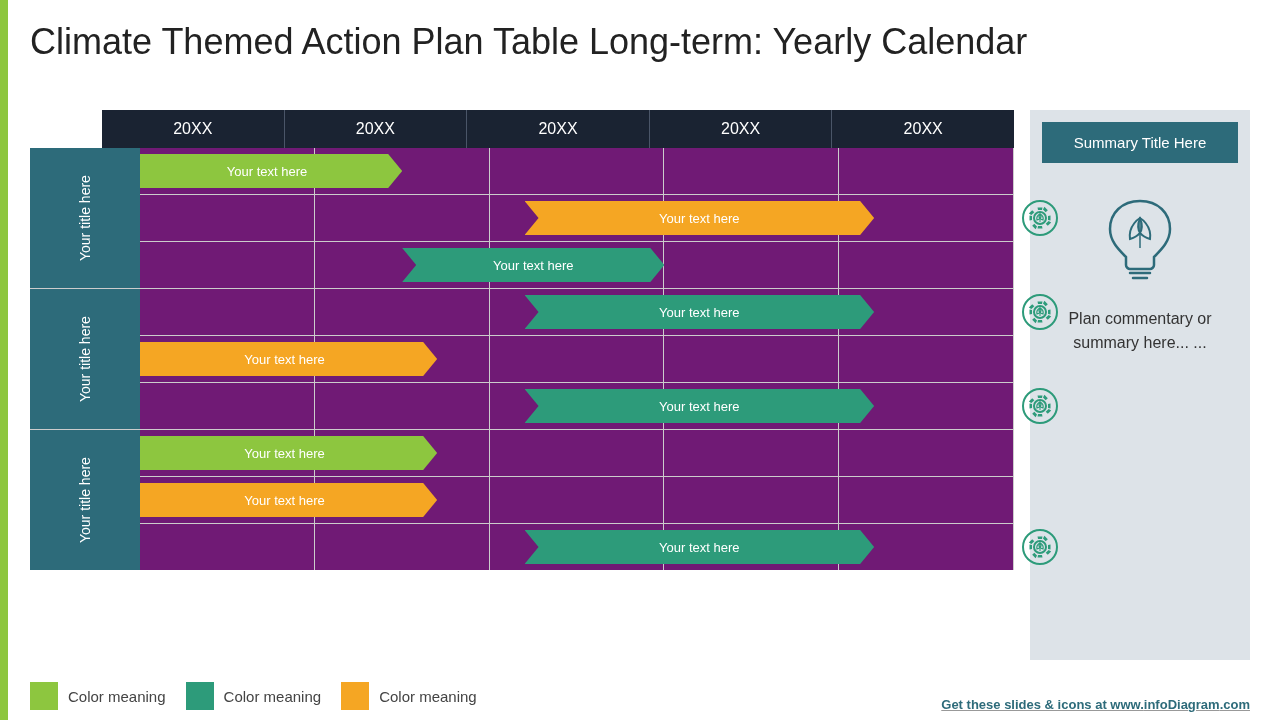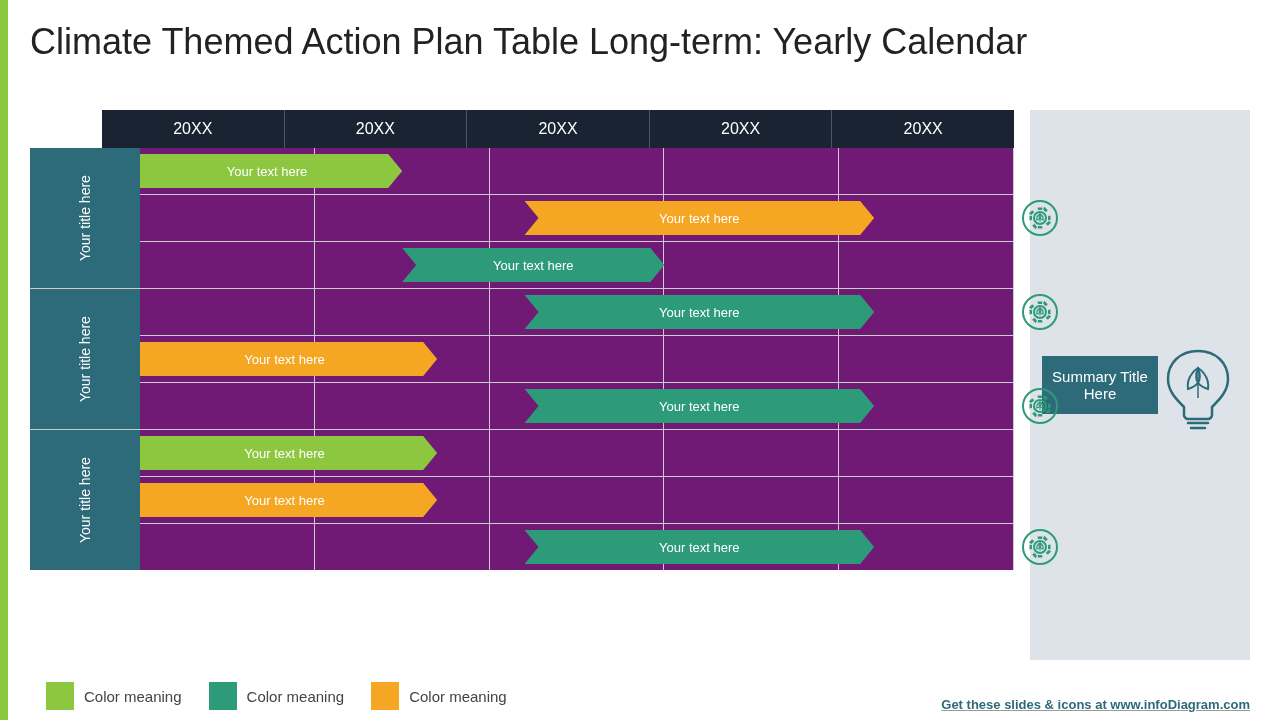--- a/index.html
+++ b/index.html
@@ -154,20 +154,21 @@
     .arrow-bar.no-left-notch {
       clip-path: polygon(0% 0%, calc(100% - 14px) 0%, 100% 50%, calc(100% - 14px) 100%, 0% 100%);
       padding-left: 12px;
     }
 
     
     .summary-panel {
       width: 220px;
       background: #dde3e8;
       display: flex;
+      flex-direction: column;
       align-items: center;
       padding: 12px;
     }
 
     .summary-title {
       background: #2d6b7a;
       color: #fff;
       width: 100%;
       text-align: center;
       padding: 12px 8px;
@@ -184,24 +185,24 @@
       color: #333;
       text-align: center;
       line-height: 1.5;
       padding: 0 16px;
     }
 
     
     .legend {
       position: absolute;
       bottom: 10px;
-      left: 46px;
-      display: flex;
-      align-items: center;
-      gap: 27px;
+      left: 30px;
+      display: flex;
+      align-items: center;
+      gap: 20px;
     }
 
     .legend-item {
       display: flex;
       align-items: center;
       gap: 10px;
       font-size: 15px;
       color: #444;
     }
 
@@ -413,20 +414,21 @@
         <path d="M40 8 C22 8 10 20 10 36 C10 48 18 56 26 64 L26 72 C26 74 28 76 30 76 L50 76 C52 76 54 74 54 72 L54 64 C62 56 70 48 70 36 C70 20 58 8 40 8 Z" stroke="#2d6b7a" stroke-width="2.5" fill="none"></path>
 
         <line x1="30" y1="80" x2="50" y2="80" stroke="#2d6b7a" stroke-width="2.5" stroke-linecap="round"></line>
         <line x1="33" y1="85" x2="47" y2="85" stroke="#2d6b7a" stroke-width="2.5" stroke-linecap="round"></line>
 
         <path d="M40 25 C40 25 28 32 30 46 C36 44 46 40 40 25 Z" stroke="#2d6b7a" stroke-width="2" fill="none"></path>
         <path d="M40 25 C40 25 52 32 50 46 C44 44 34 40 40 25 Z" stroke="#2d6b7a" stroke-width="2" fill="none"></path>
         <line x1="40" y1="25" x2="40" y2="55" stroke="#2d6b7a" stroke-width="1.5"></line>
       </svg>
     </div>
+    <div class="summary-text">Plan commentary or summary here... ...</div>
   </div>
 </div>
 
 <div class="legend" id="legend">
     <div class="legend-item">
       <div class="legend-swatch" style="background: rgb(141, 198, 63); width: 28px; height: 28px;"></div>
       <span>Color meaning</span>
     </div>
     <div class="legend-item">
       <div class="legend-swatch" style="background: rgb(45, 155, 122); width: 28px; height: 28px;"></div>

